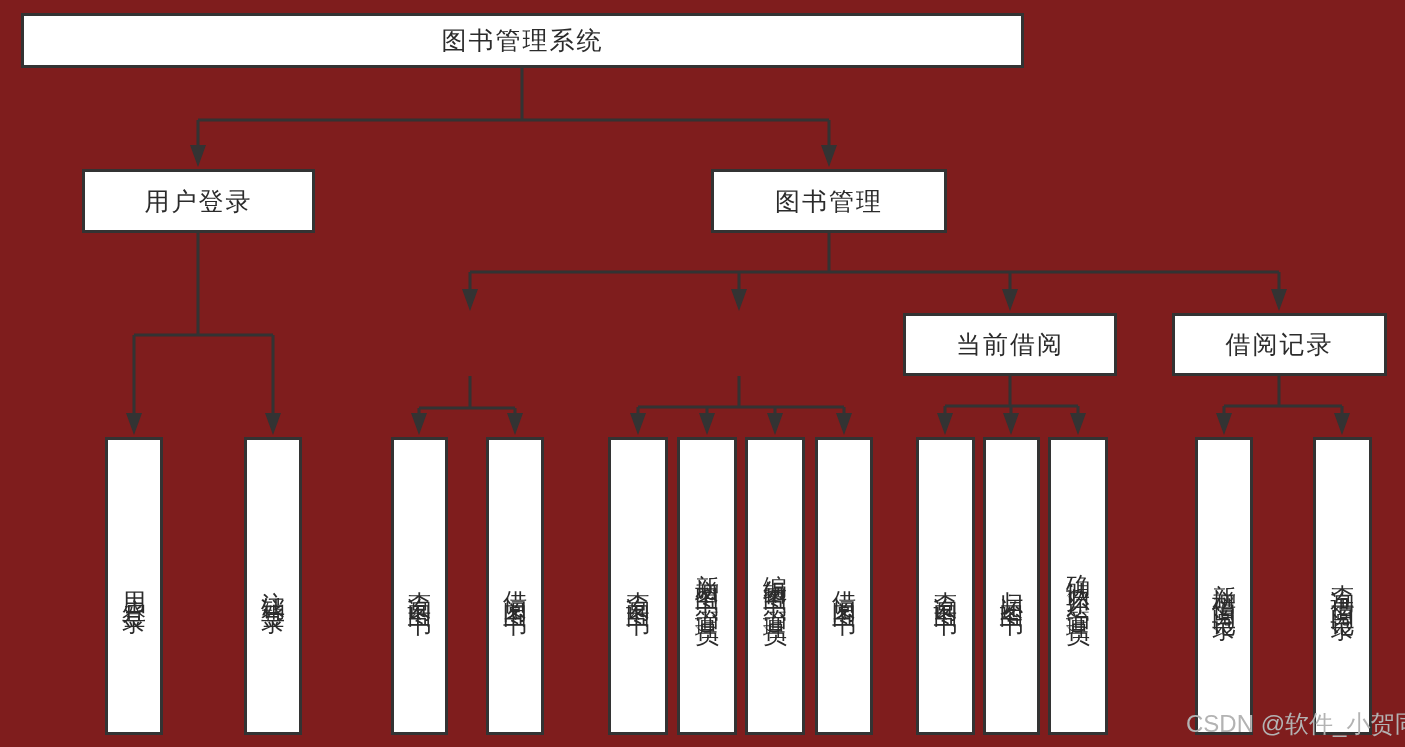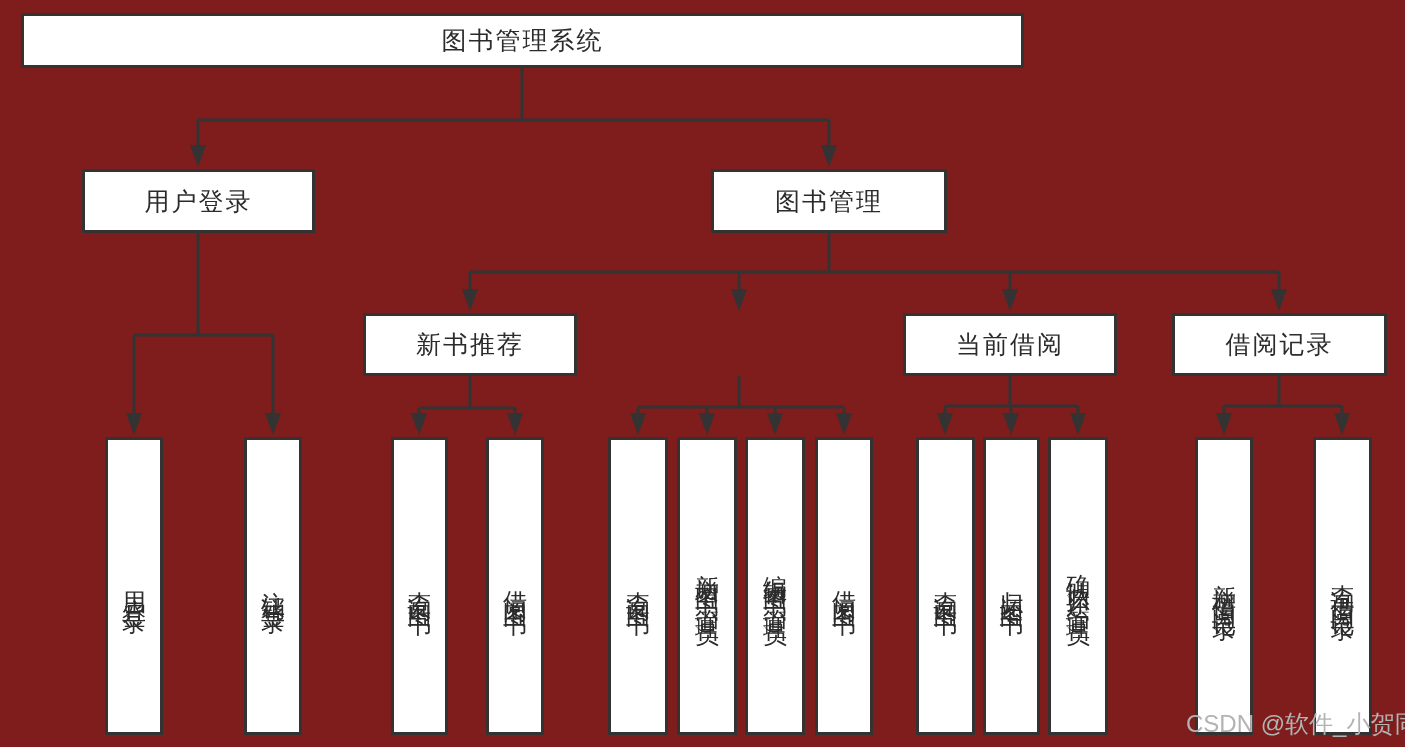--- a/index.html
+++ b/index.html
@@ -99,23 +99,20 @@
     <span class="lbl">图书管理系统</span>
   </div>
 
   <div class="node h" style="left:82px;top:169px;width:233px;height:64px">
     <span class="lbl">用户登录</span>
   </div>
   <div class="node h" style="left:711px;top:169px;width:236px;height:64px">
     <span class="lbl">图书管理</span>
   </div>
 
-  <div class="node h" style="left:363px;top:313px;width:214px;height:63px">
-    <span class="lbl">新书推荐</span>
-  </div>
   <div class="node h" style="left:903px;top:313px;width:214px;height:63px">
     <span class="lbl">当前借阅</span>
   </div>
   <div class="node h" style="left:1172px;top:313px;width:215px;height:63px">
     <span class="lbl">借阅记录</span>
   </div>
 
   <div class="node v" style="left:105px;top:437px;width:58px;height:298px">
     <span class="lbl">用户登录</span>
   </div>

